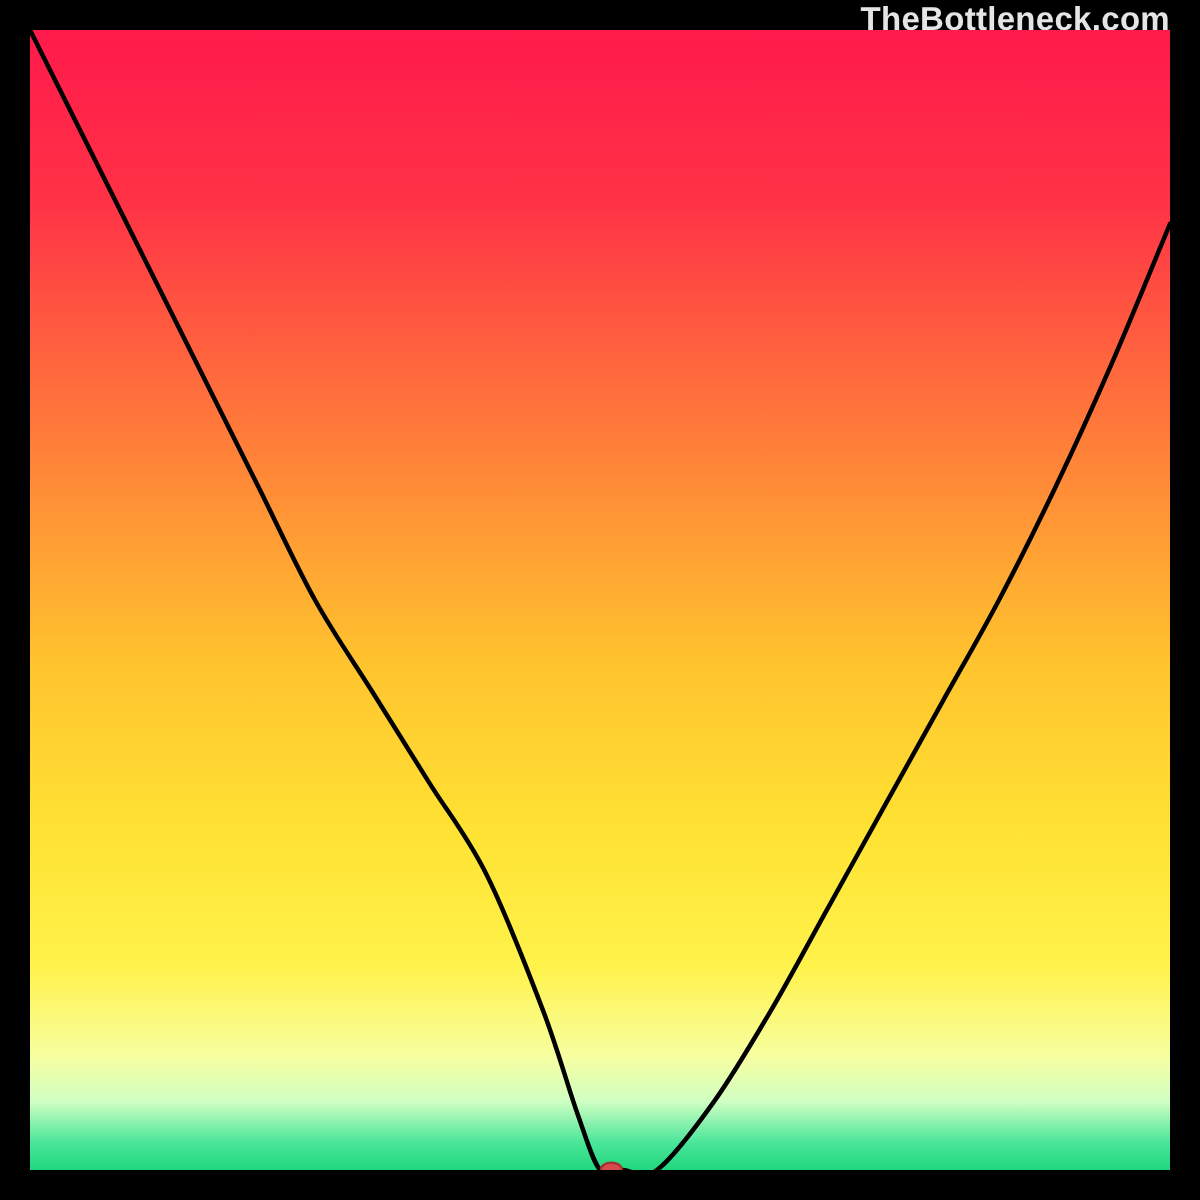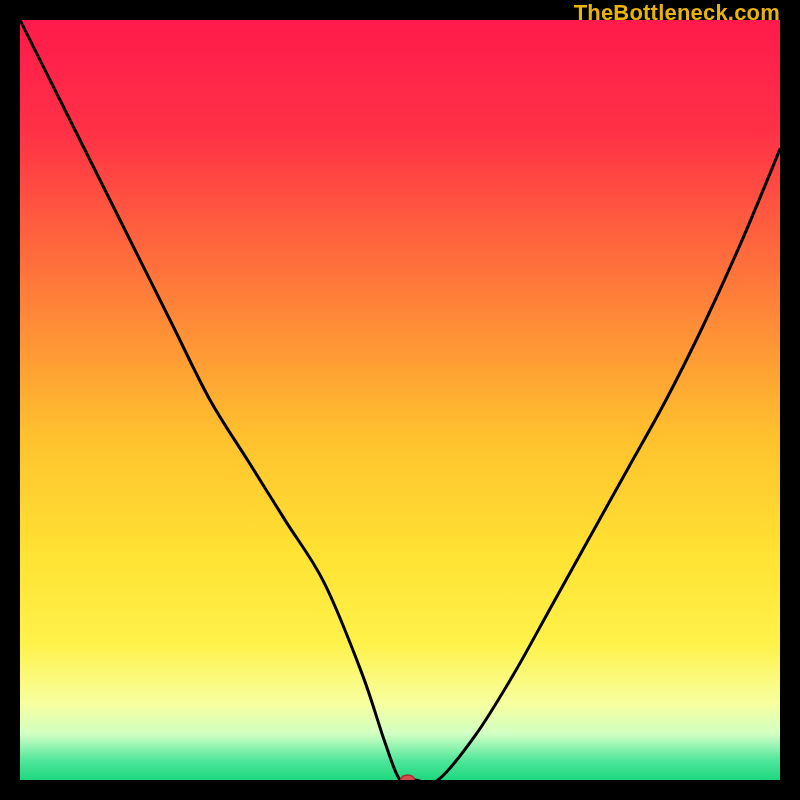--- a/index.html
+++ b/index.html
@@ -23,21 +23,21 @@
     width: 760px;
     height: 760px;
   }
   .watermark {
     position: absolute;
     top: 0;
     right: 20px;
     font-family: Arial, Helvetica, sans-serif;
     font-size: 22px;
     font-weight: 600;
-    color: #eab308;
+    color: #e5e5e5;
     letter-spacing: 0.2px;
     user-select: none;
   }
 </style>
 </head>
 <body>
 
 <div class="outer">
   <div class="watermark">TheBottleneck.com</div>
 

